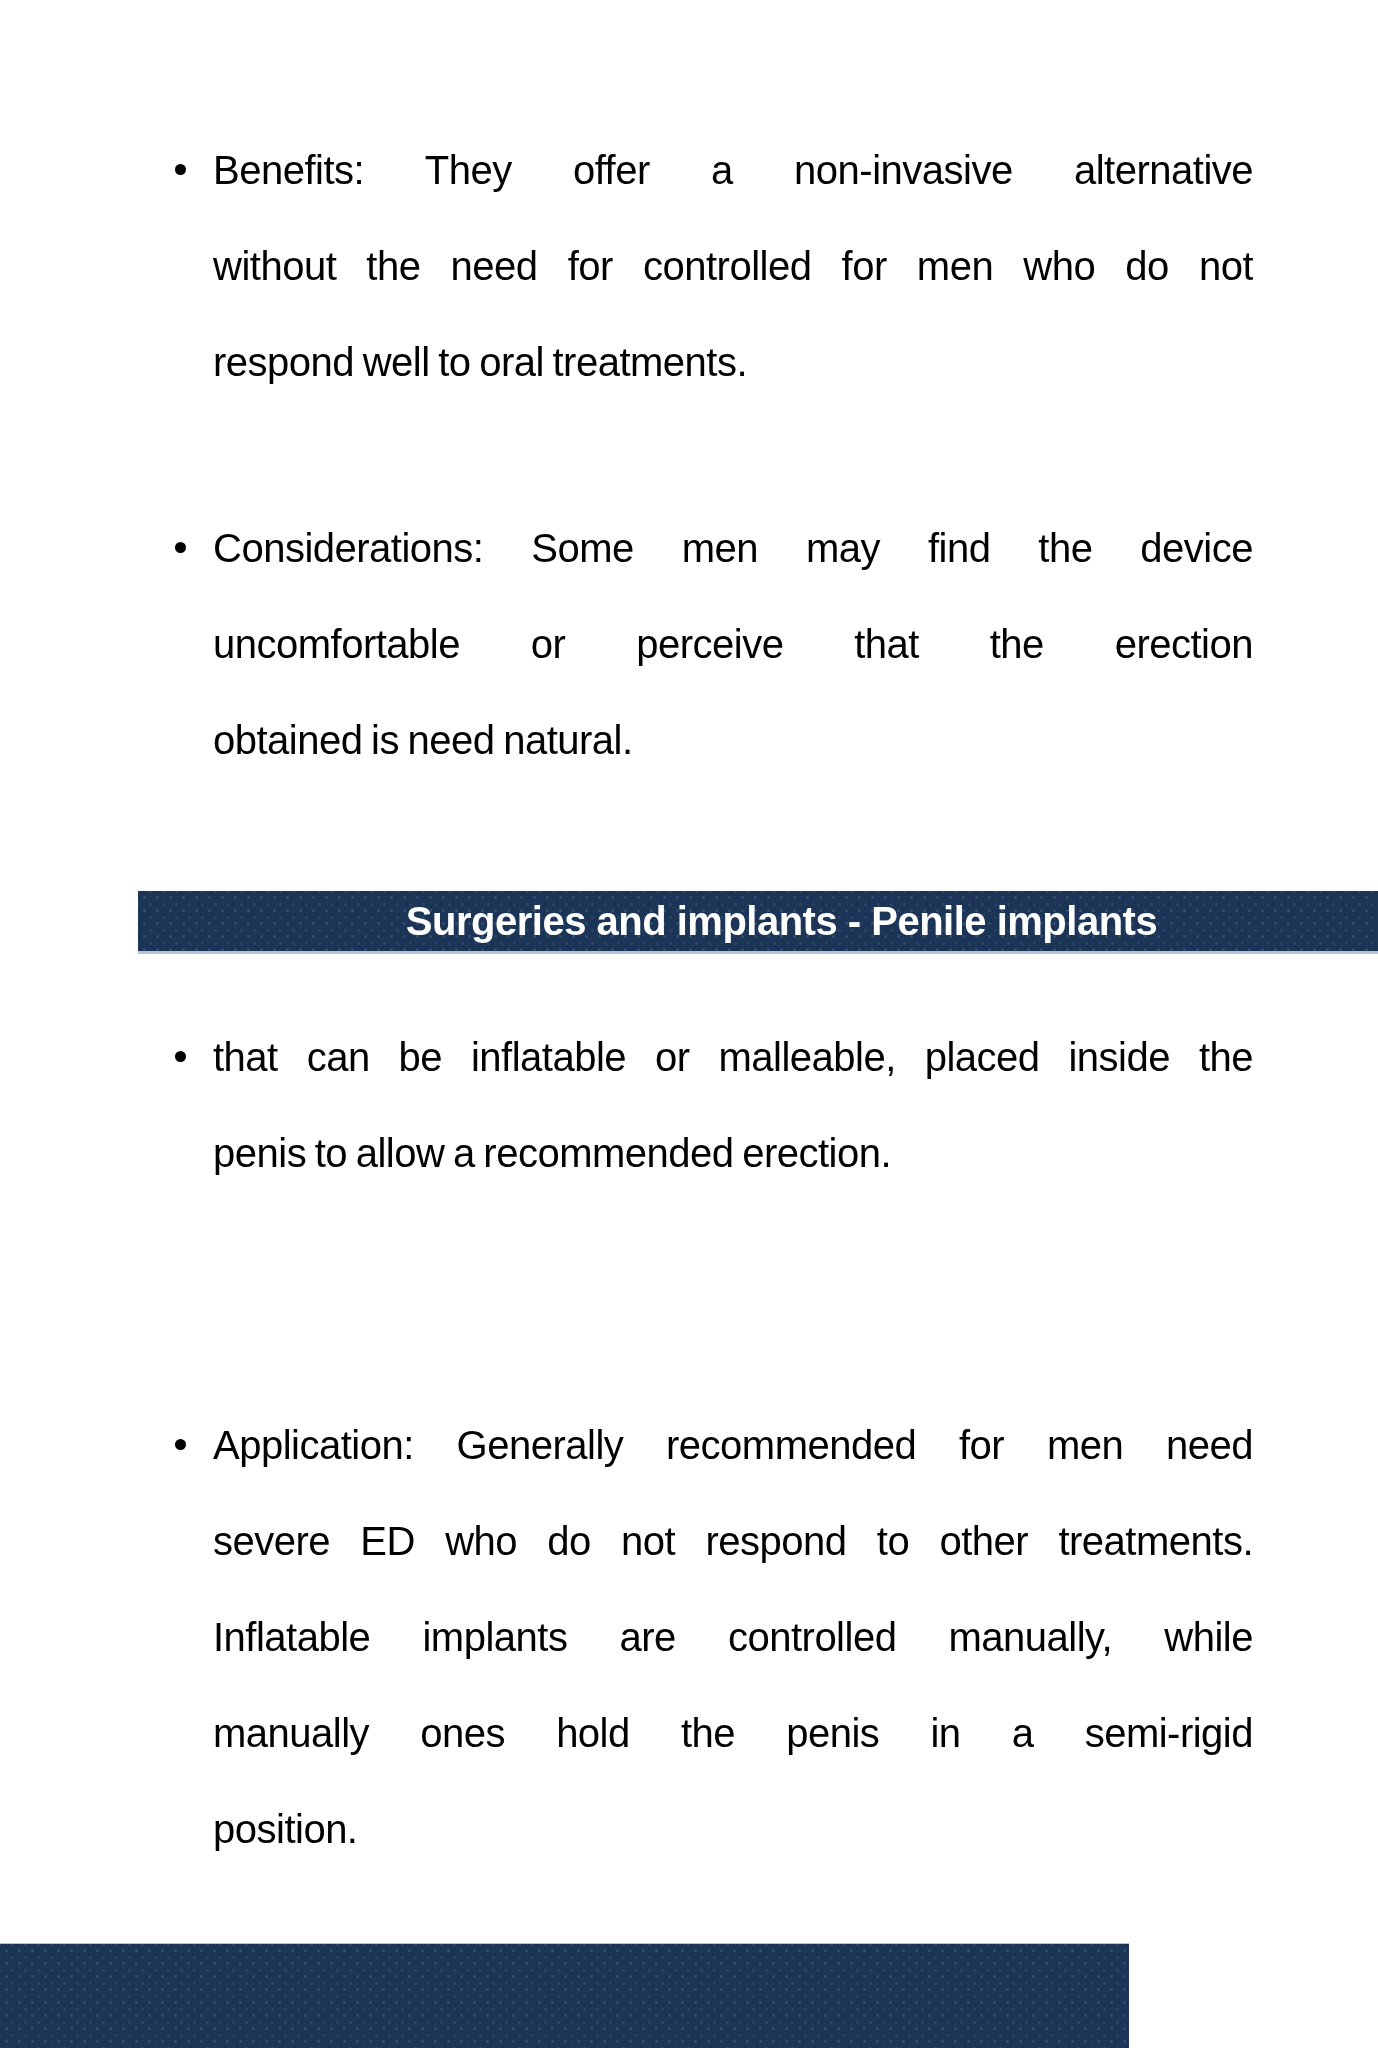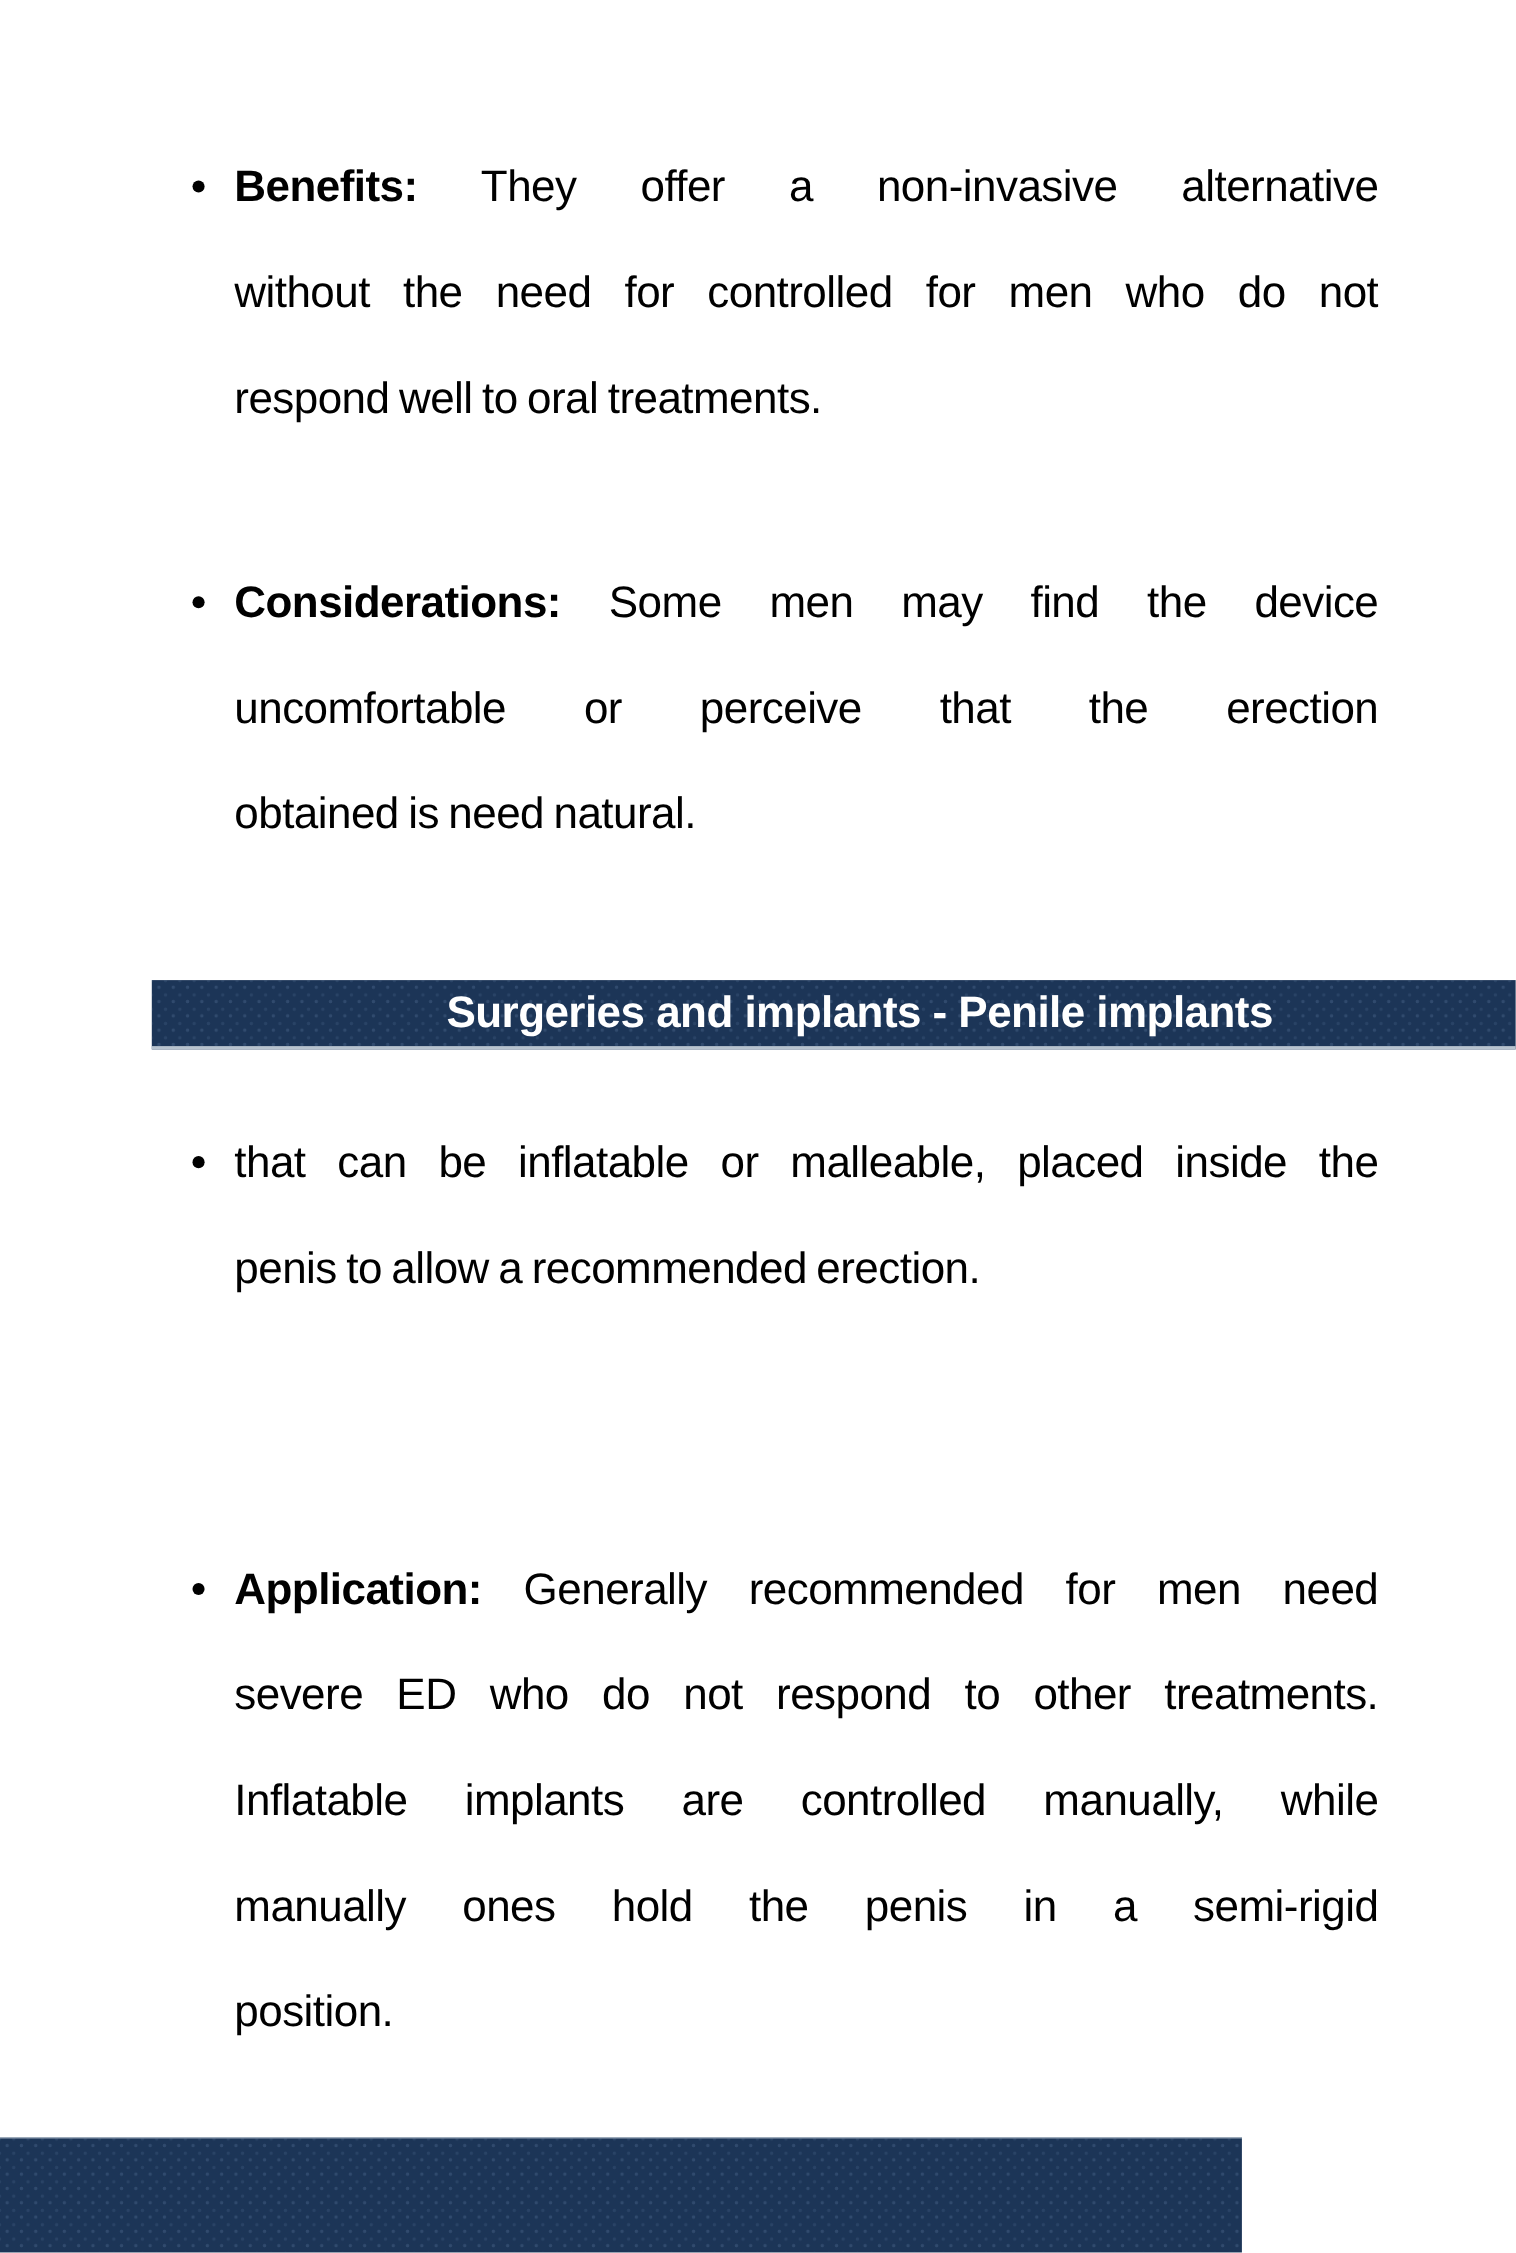--- a/index.html
+++ b/index.html
@@ -31,21 +31,21 @@
     height: 96px;
     line-height: 96px;
     font-size: 40px;
     letter-spacing: -0.5px;
     word-spacing: -2px;
     overflow: hidden;
     white-space: normal;
   }
   .jl { text-align: justify; text-align-last: justify; }
   .ll { text-align: right; text-align-last: left; }
-  .b  { font-weight: bold; }
+  .b  { font-weight: normal; }
   .bullet-dot {
     position: absolute;
     left: -38px;
     top: 42px;
     width: 11px;
     height: 11px;
     border-radius: 50%;
     background: var(--text);
   }
   

